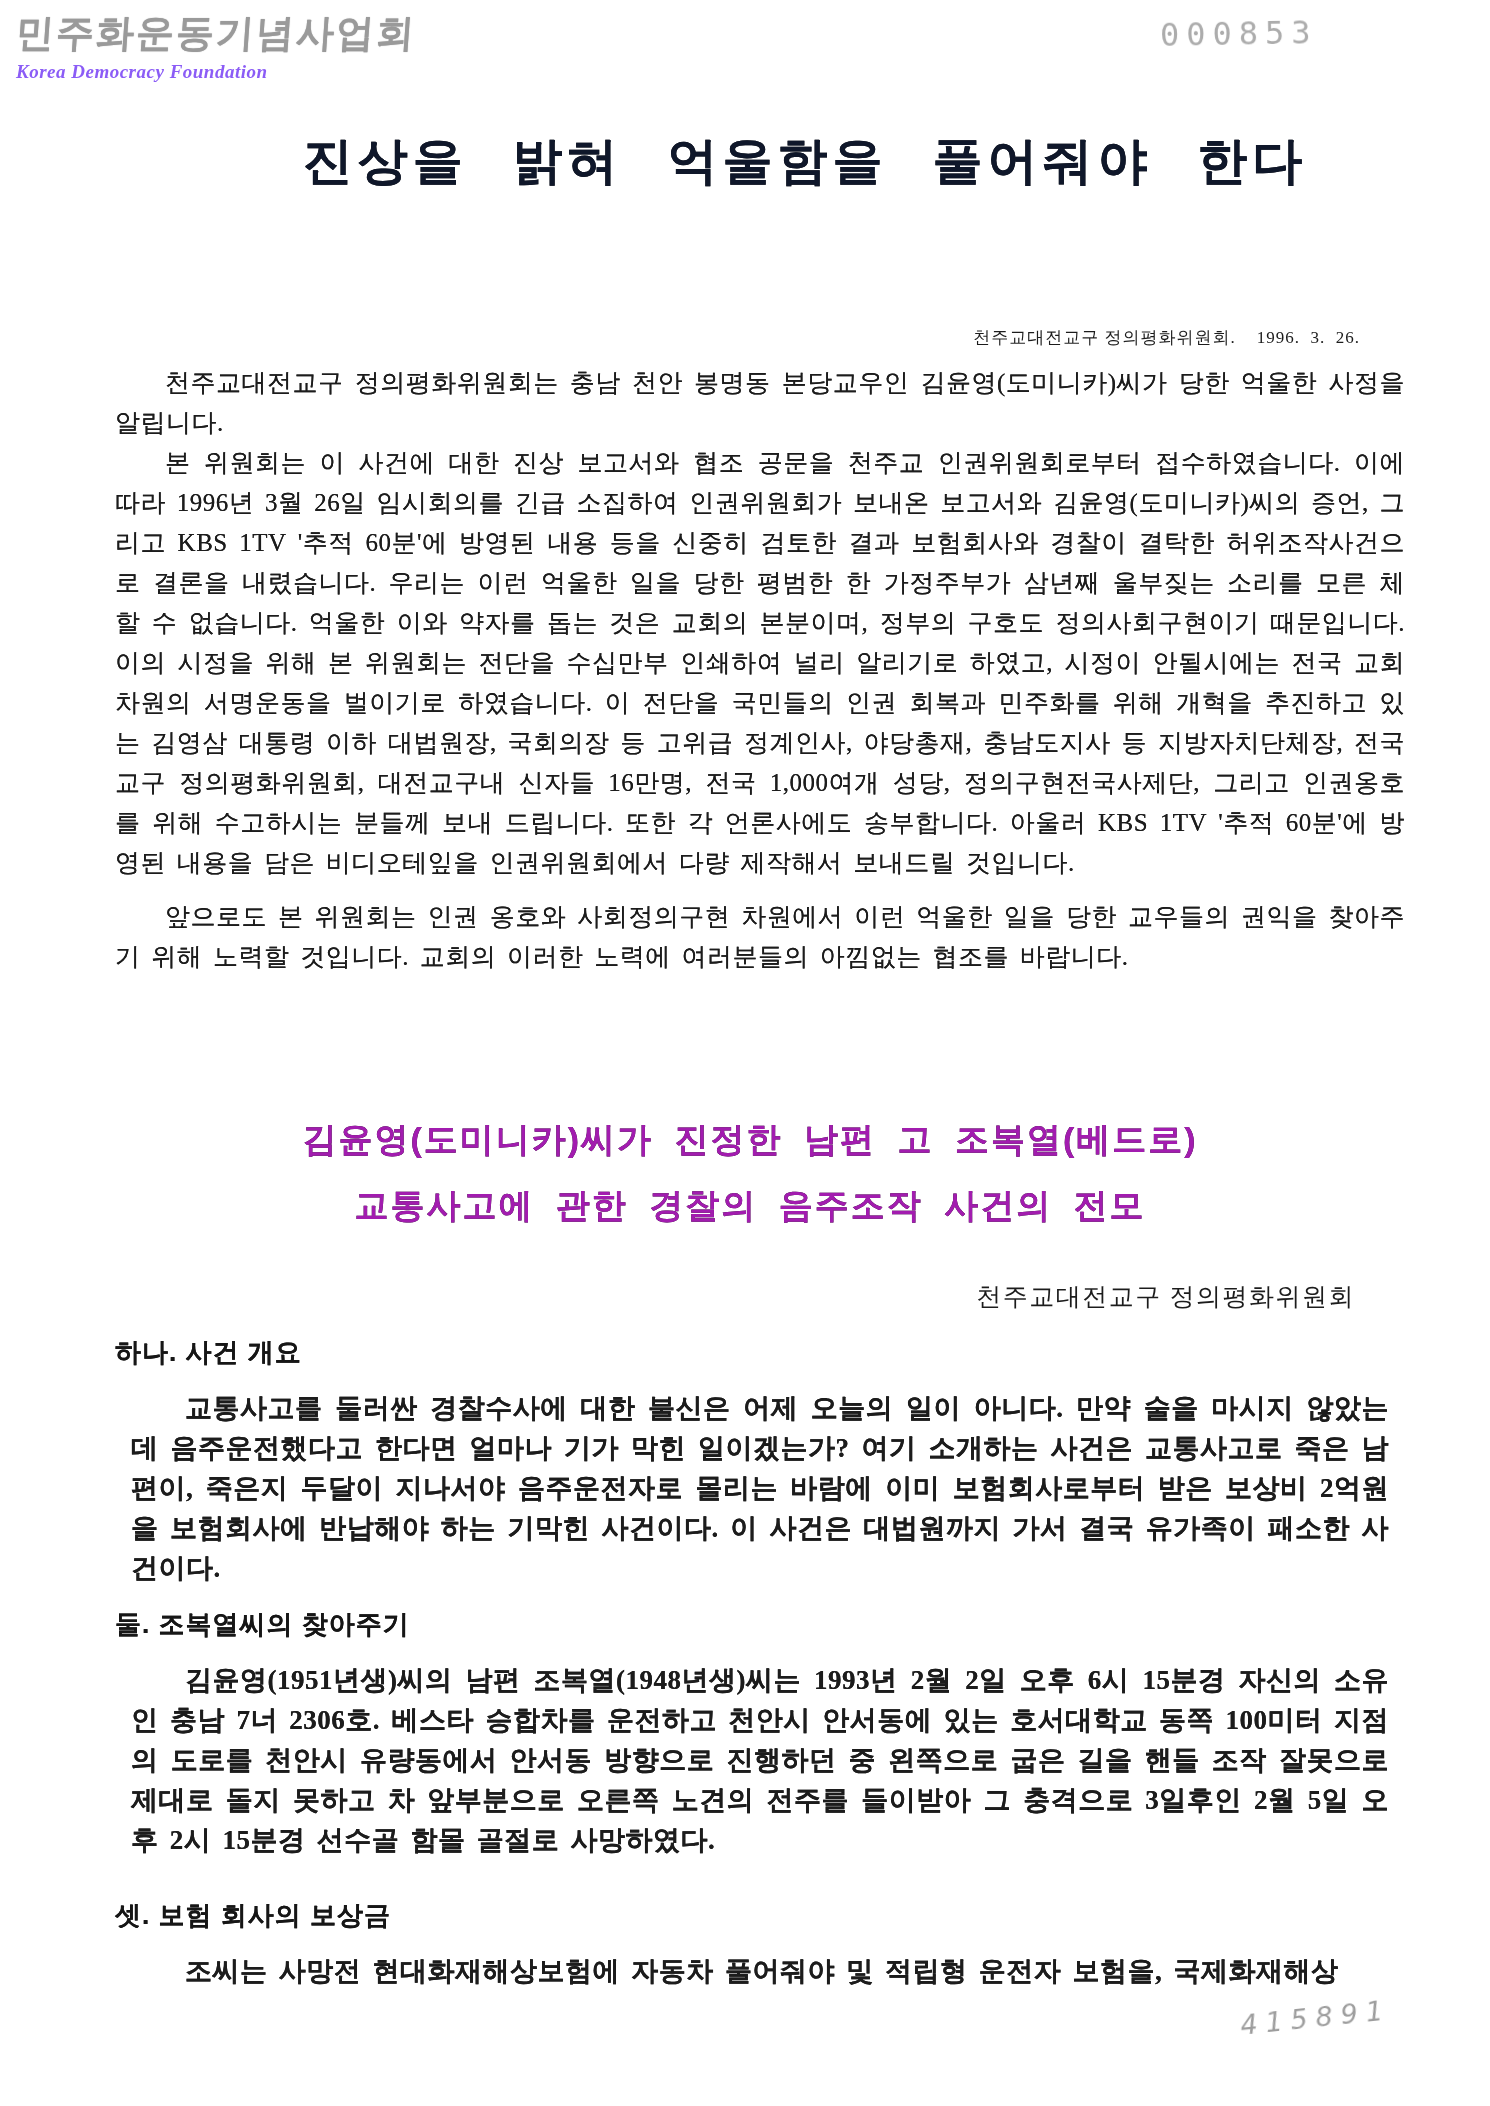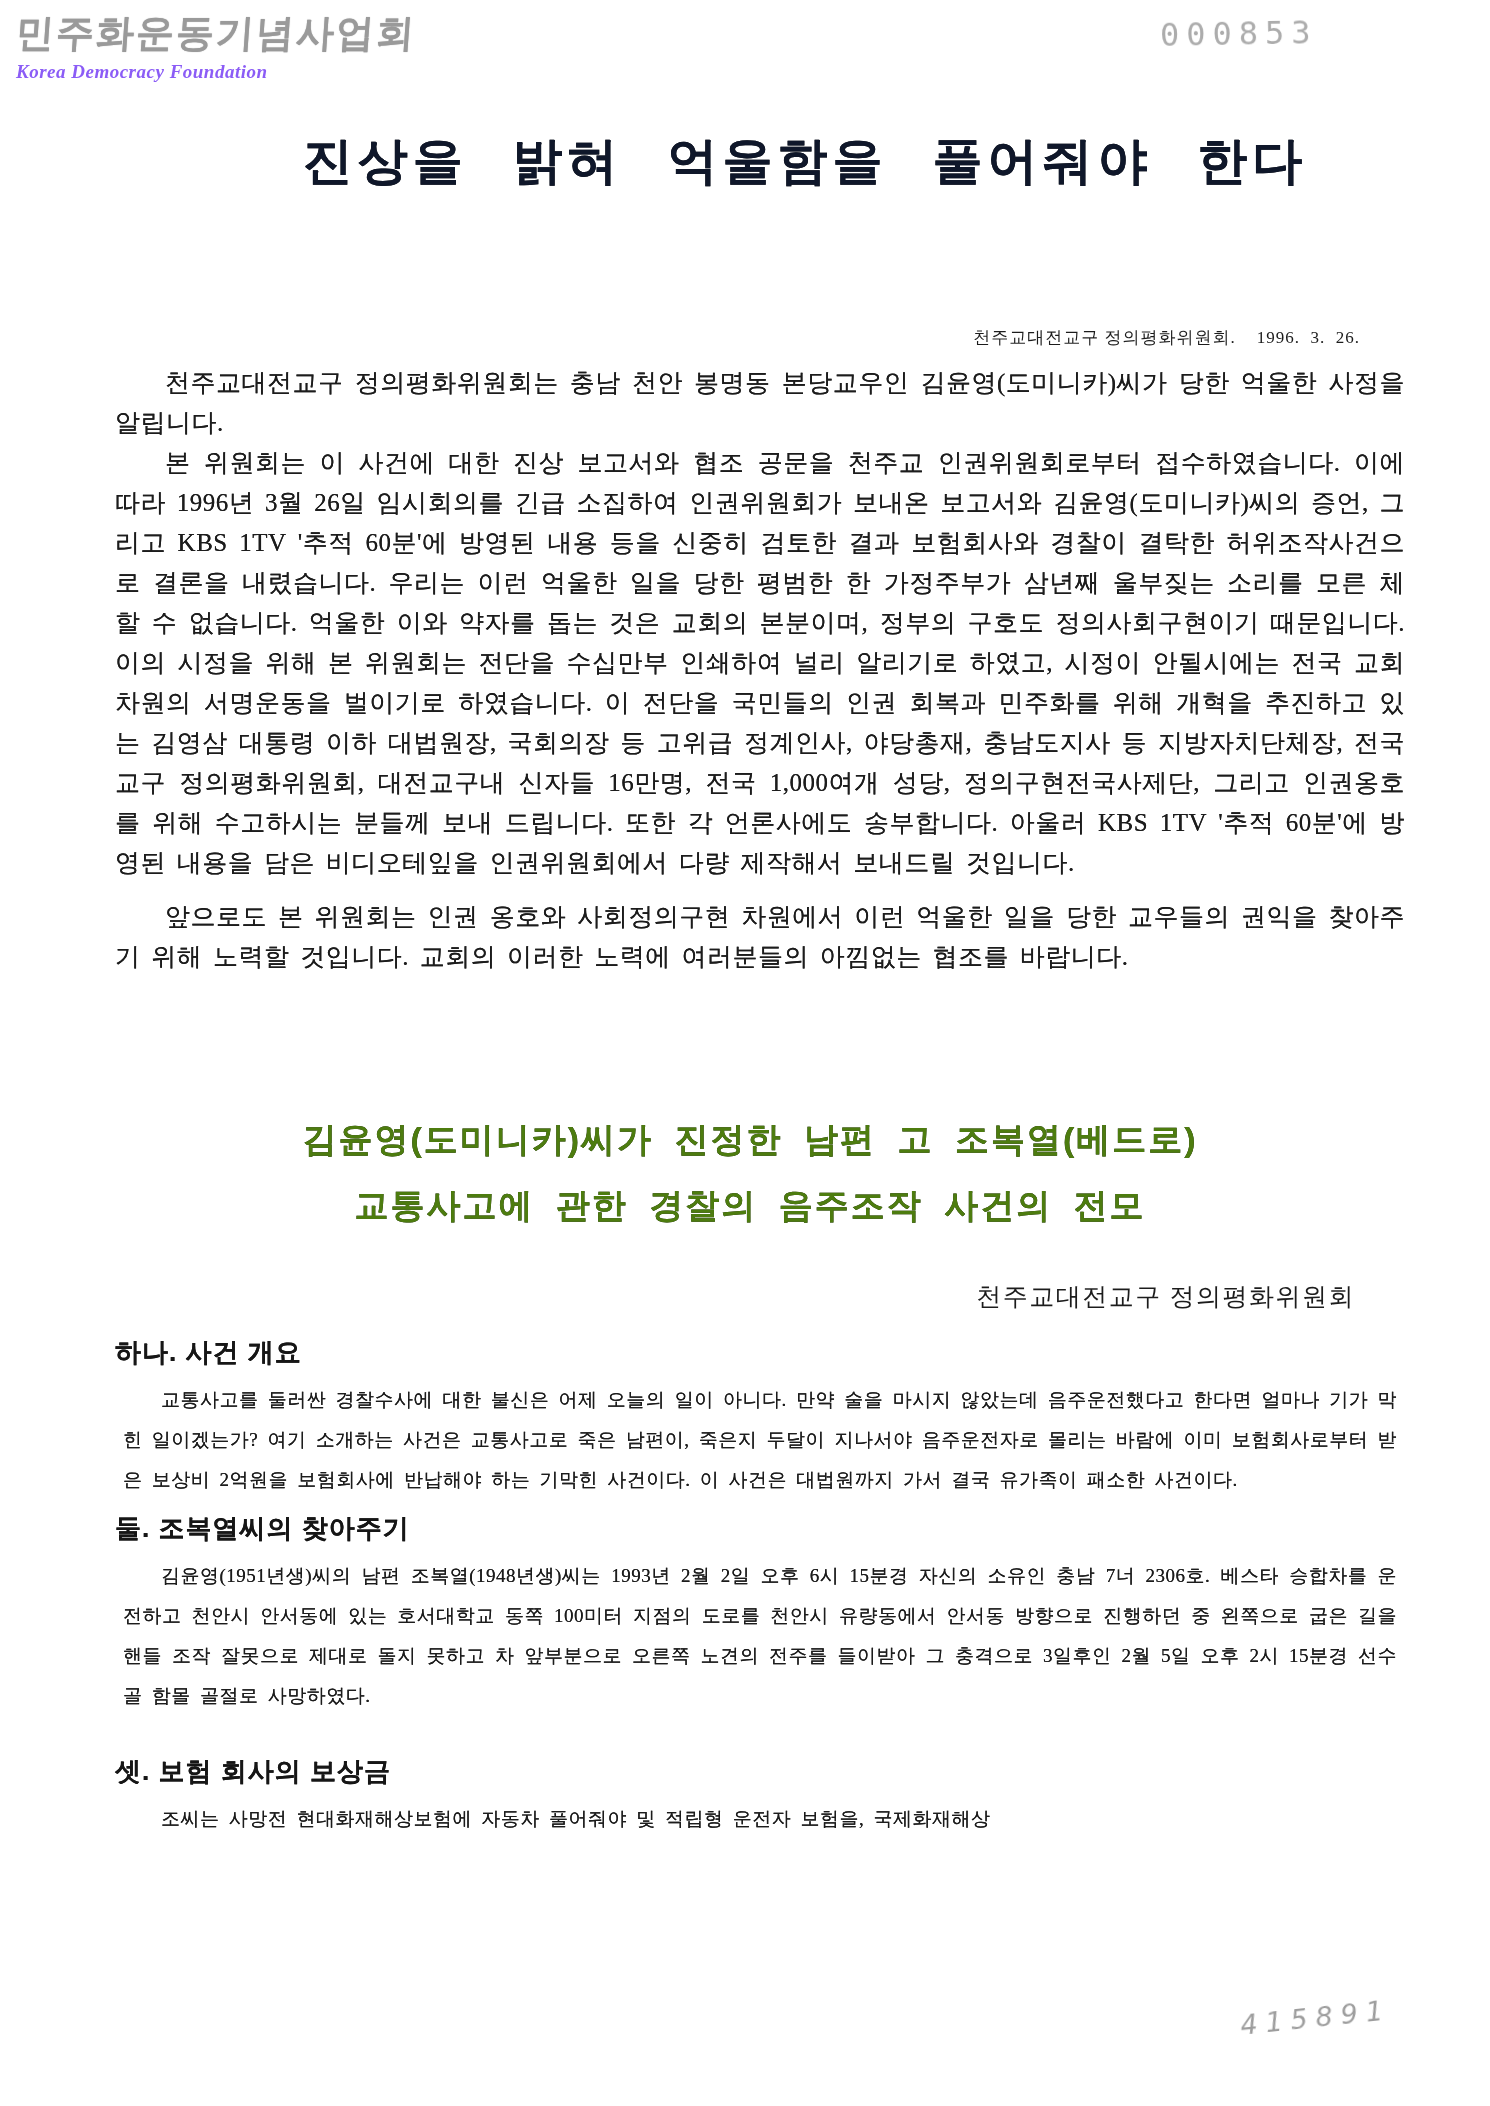--- a/index.html
+++ b/index.html
@@ -89,44 +89,45 @@
   
   .petition-title {
     position:absolute; top:1106px; left:105px; width:1290px;
     text-align:center;
     font-family:"Liberation Sans", sans-serif;
     font-weight:bold;
     font-size:34px;
     letter-spacing:2px;
     word-spacing:10px;
     line-height:66px;
-    color:#4d7c0f;
+    color:#a21caf;
     text-shadow:0 0 0.5px #141414;
   }
   .sections { top:1332px; }
   .sec-heading {
     font-family:"Liberation Sans", sans-serif;
     font-weight:bold;
     font-size:26px;
     line-height:40px;
     letter-spacing:1px;
     margin:0;
     color:#161616;
     text-shadow:0 0 0.5px #161616;
   }
   .sec-heading.spaced { margin-top:35px; }
   .sec-body {
-    font-size:19px;
+    font-size:27px;
     line-height:40px;
     text-align:justify;
     text-indent:2em;
     letter-spacing:0.5px;
     word-spacing:4px;
-    margin:8px;
+    margin:16px;
     text-shadow:0 0 0.4px #222;
+    font-weight:bold;
   }
 
   
   .hand-mark {
     position:absolute; top:2002px; left:1240px;
     font-family:"DejaVu Sans", sans-serif;
     font-style:italic;
     font-size:27px;
     letter-spacing:8px;
     color:rgba(60,60,60,0.5);

